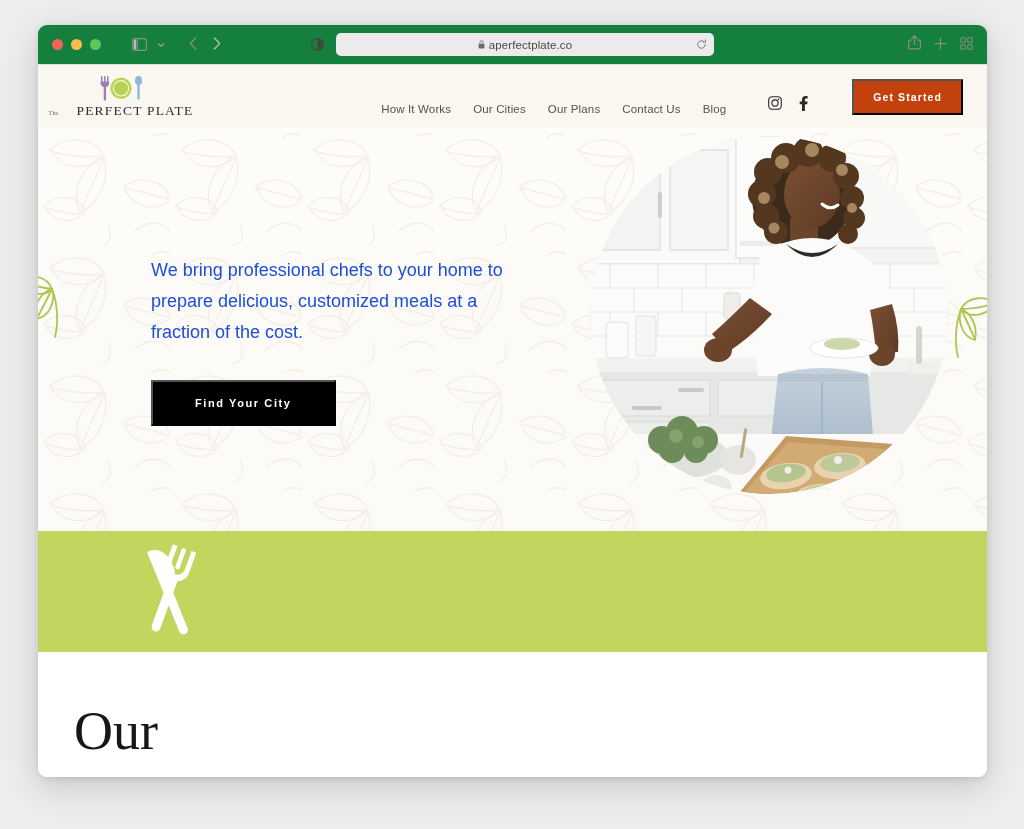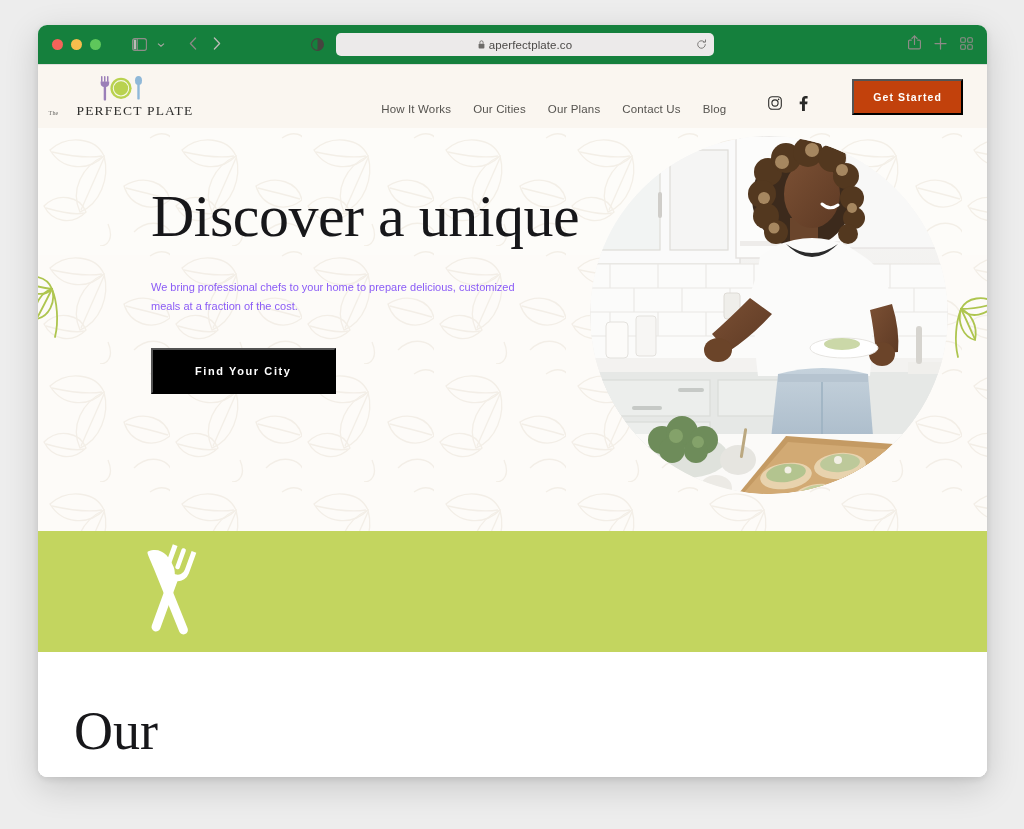--- a/index.html
+++ b/index.html
@@ -215,24 +215,24 @@
   }
   .hero-title {
     font-family: "Liberation Serif", serif;
     font-size: 60px;
     line-height: 1.07;
     color: #17171a;
     letter-spacing: -0.5px;
     font-weight: normal;
   }
   .hero-sub {
-    margin-top: 30px;
-    font-size: 11px;
+    margin-top: 7px;
+    font-size: 18px;
     line-height: 1.72;
-    color: #8b5cf6;
+    color: #1d4ed8;
     max-width: 366px;
   }
   .hero-btn {
     margin-top: 32px;
     display: inline-block;
     background: #000;
     color: #fff;
     font-size: 11px;
     font-weight: bold;
     letter-spacing: 1.6px;
@@ -455,21 +455,21 @@
             </g>
           </pattern>
         </defs>
         <rect width="949" height="403" fill="url(#leafpat)"></rect>
       </svg>
 
       <div class="hero-inner">
 
         <div class="hero-copy">
           <h1 class="hero-title">
-            <span>Discover a unique</span><br>
+            <br>
           </h1>
           <p class="hero-sub">We bring professional chefs to your home to prepare delicious, customized meals at a fraction of the cost.</p>
           <button class="hero-btn">Find Your City</button>
         </div>
 
         <div class="hero-photo">
           <svg width="358" height="358" viewBox="0 0 358 358">
             <defs>
               <clipPath id="circleclip">
                   <circle cx="179" cy="179" r="179"></circle>

